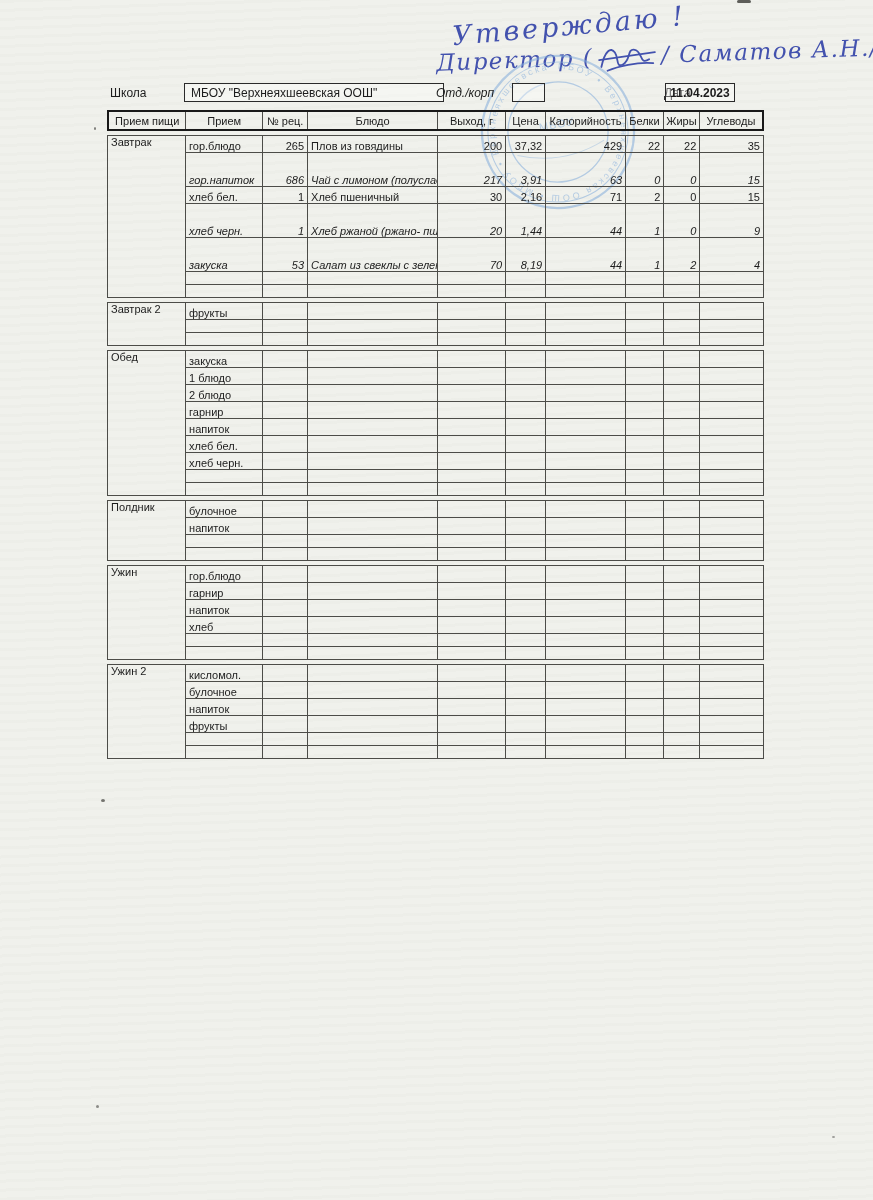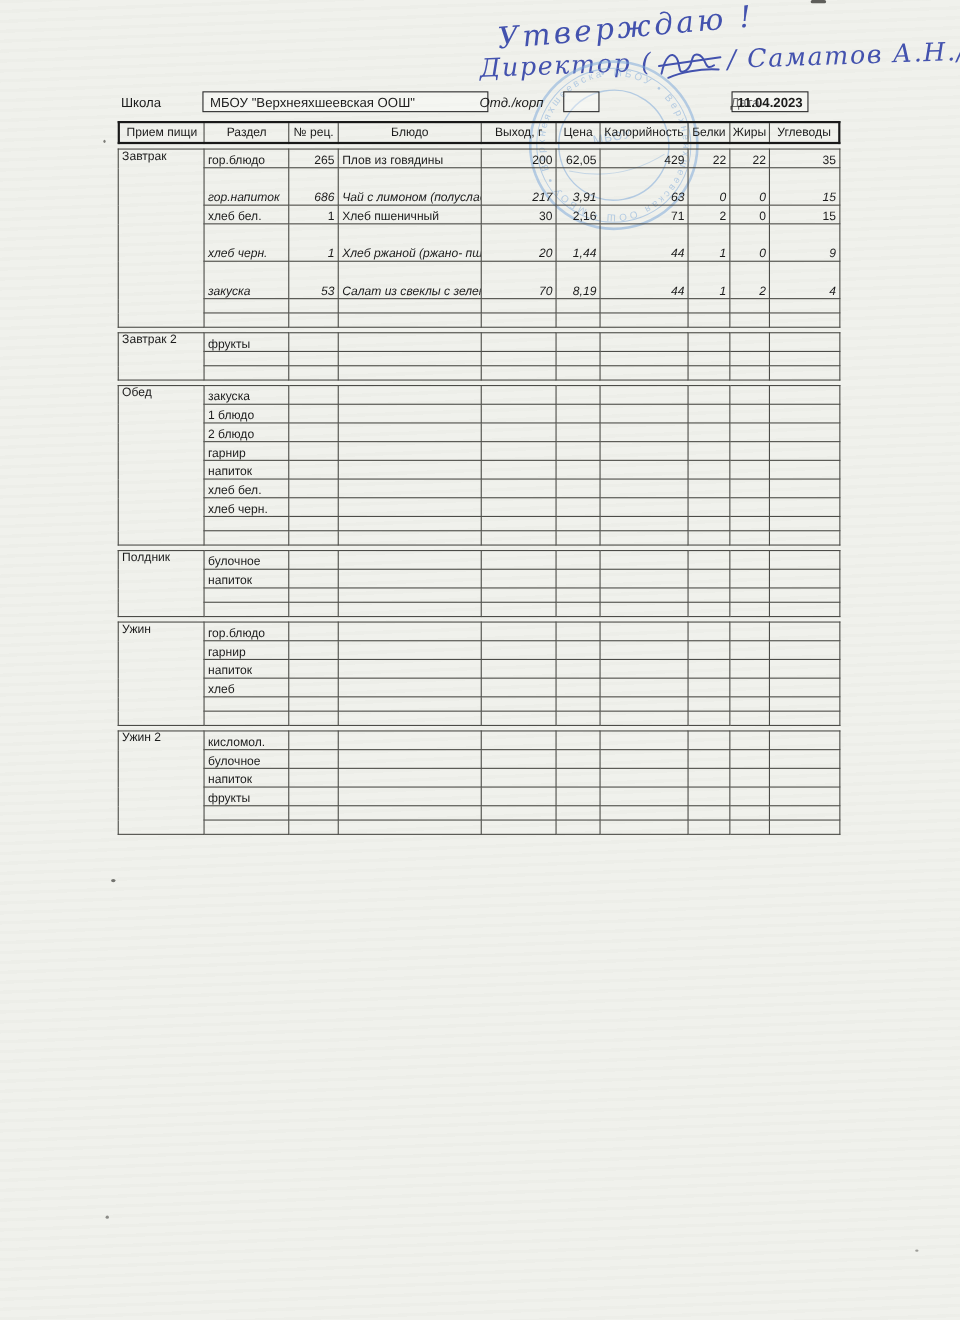--- a/index.html
+++ b/index.html
@@ -110,21 +110,21 @@
         <col style="width: 10.4%;">
         <col style="width: 6.1%;">
         <col style="width: 12.2%;">
         <col style="width: 5.8%;">
         <col style="width: 5.5%;">
         <col style="width: 9.7%;">
       </colgroup>
     <tbody>
         <tr>
           <th>Прием пищи</th>
-          <th>Раздел</th>
+          <th>Прием</th>
           <th>№ рец.</th>
           <th>Блюдо</th>
           <th>Выход, г</th>
           <th>Цена</th>
           <th>Калорийность</th>
           <th>Белки</th>
           <th>Жиры</th>
           <th>Углеводы</th>
         </tr>
       </tbody>
@@ -143,21 +143,21 @@
           <col style="width: 5.5%;">
           <col style="width: 9.7%;">
         </colgroup>
         <tbody>
           <tr class="lab">
             <td class="meal" rowspan="7">Завтрак</td>
             <td class="tl">гор.блюдо</td>
             <td class="tr">265</td>
             <td class="tl dish">Плов из говядины</td>
             <td class="tr">200</td>
-            <td class="tr">62,05</td>
+            <td class="tr">37,32</td>
             <td class="tr">429</td>
             <td class="tr">22</td>
             <td class="tr">22</td>
             <td class="tr">35</td>
           </tr>
           <tr class="tall">
             <td class="tl">гор.напиток</td>
             <td class="tr">686</td>
             <td class="tl dish">Чай с лимоном
 (полусладкий)</td>

